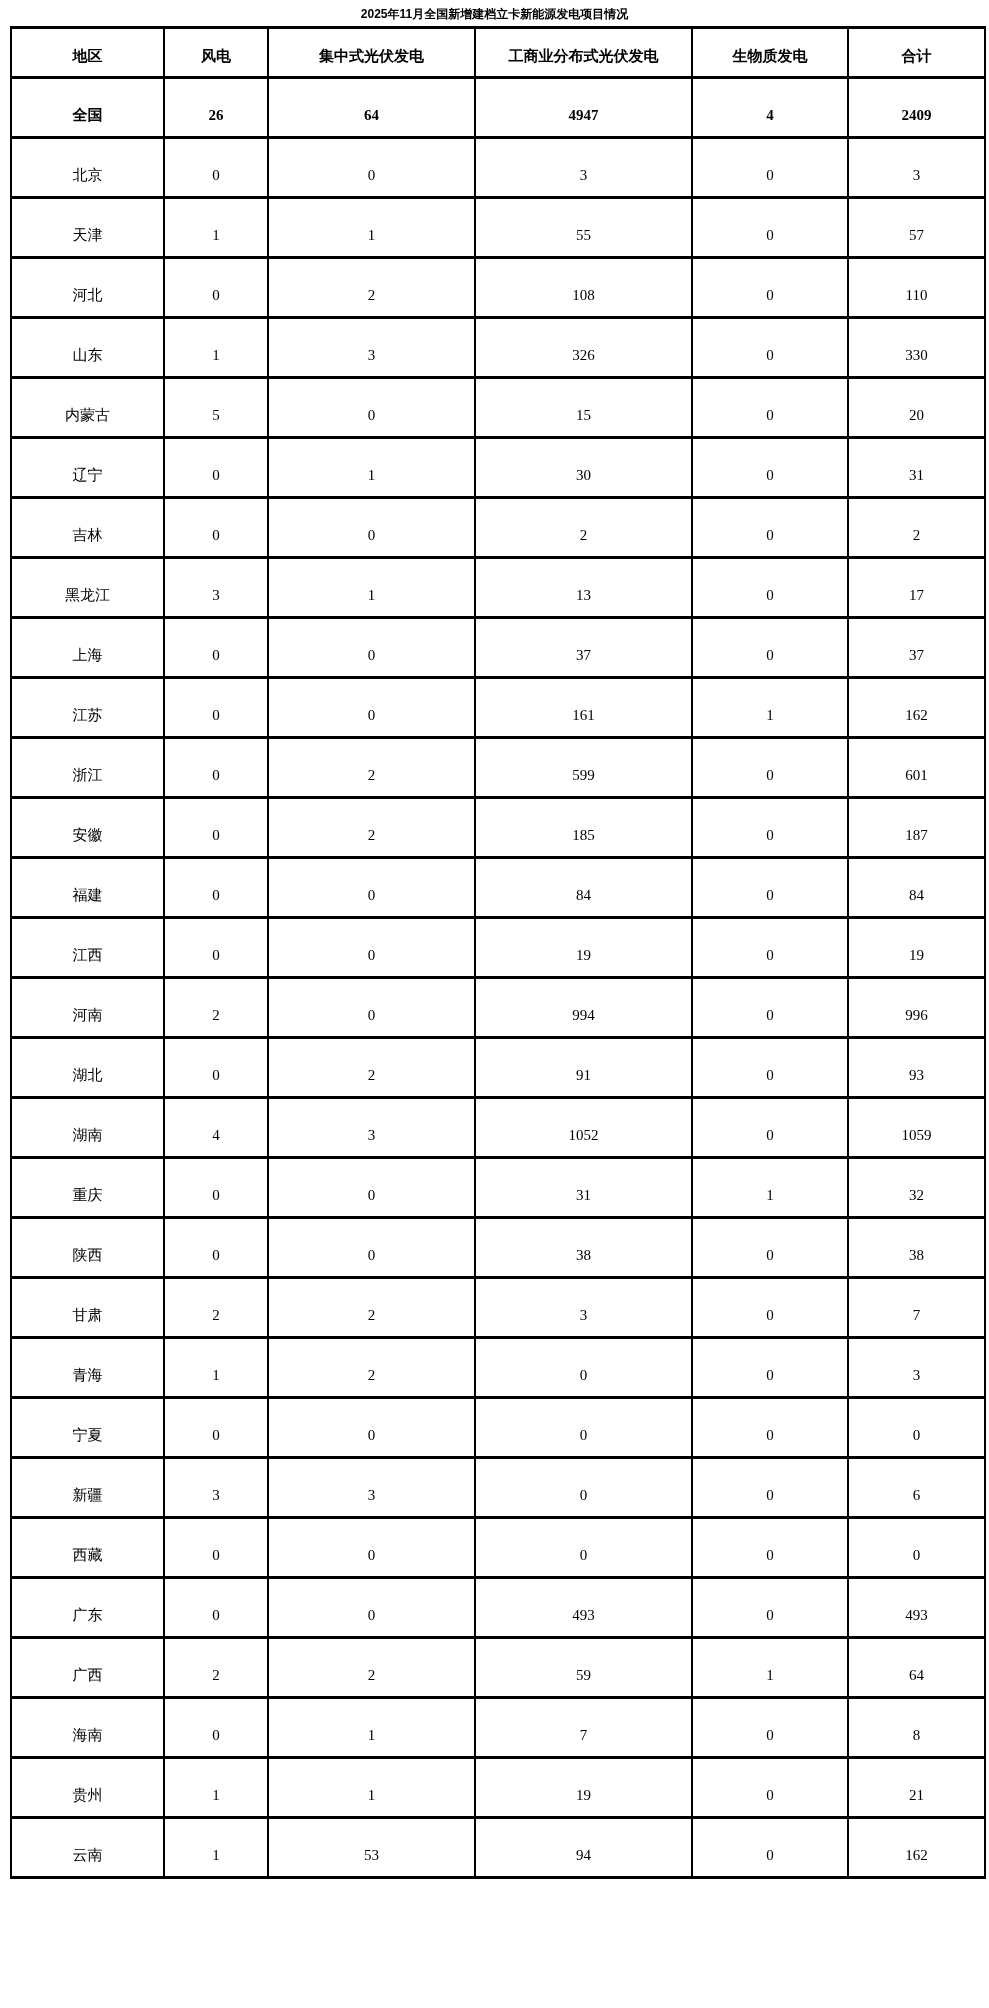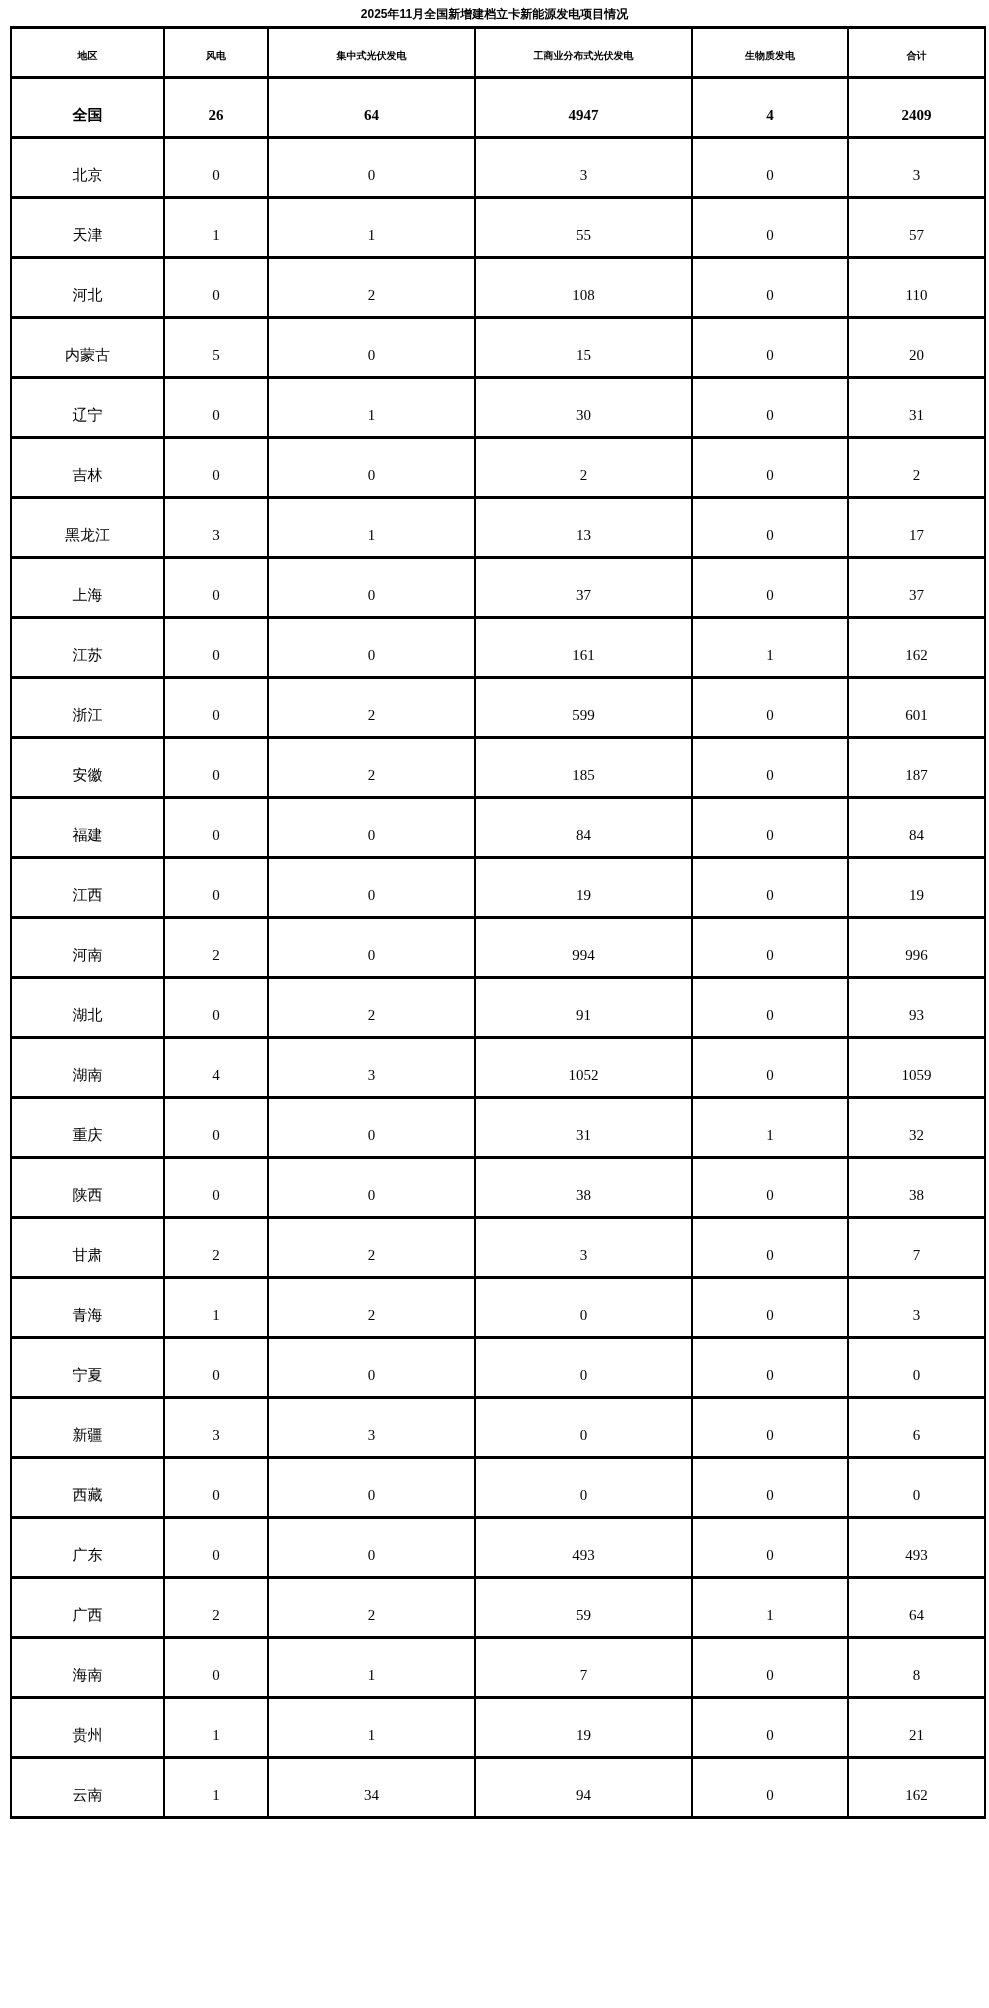--- a/index.html
+++ b/index.html
@@ -33,21 +33,21 @@
     text-align: center;
     vertical-align: middle;
     box-sizing: border-box;
     overflow: hidden;
     color: #000;
   }
   th {
     height: 50px;
     font-family: "Liberation Sans", sans-serif;
     font-weight: bold;
-    font-size: 10px;
+    font-size: 15px;
     padding-top: 8px;
   }
   td {
     height: 60px;
     font-family: "Liberation Serif", serif;
     font-weight: normal;
     font-size: 15px;
     padding-top: 16px;
   }
   tr.bold-row td {
@@ -106,20 +106,28 @@
         </tr>
         <tr>
           <td>河北</td>
           <td>0</td>
           <td>2</td>
           <td>108</td>
           <td>0</td>
           <td>110</td>
         </tr>
         <tr>
+          <td>山东</td>
+          <td>1</td>
+          <td>3</td>
+          <td>326</td>
+          <td>0</td>
+          <td>330</td>
+        </tr>
+        <tr>
           <td>内蒙古</td>
           <td>5</td>
           <td>0</td>
           <td>15</td>
           <td>0</td>
           <td>20</td>
         </tr>
         <tr>
           <td>辽宁</td>
           <td>0</td>
@@ -300,20 +308,20 @@
           <td>贵州</td>
           <td>1</td>
           <td>1</td>
           <td>19</td>
           <td>0</td>
           <td>21</td>
         </tr>
         <tr>
           <td>云南</td>
           <td>1</td>
-          <td>34</td>
+          <td>53</td>
           <td>94</td>
           <td>0</td>
           <td>162</td>
         </tr>
       </tbody>
   </table>
 </div>
 
 </body></html>

